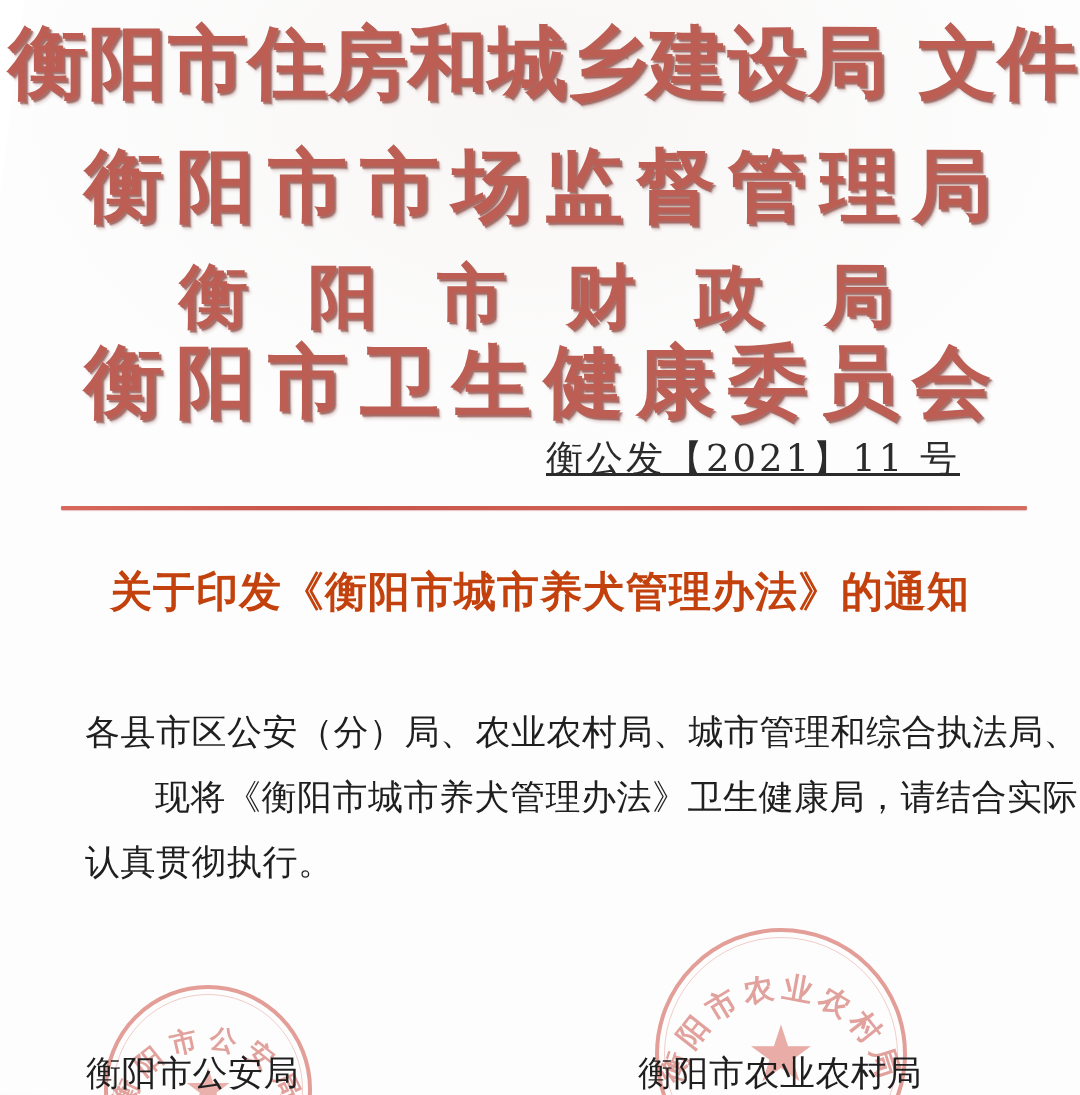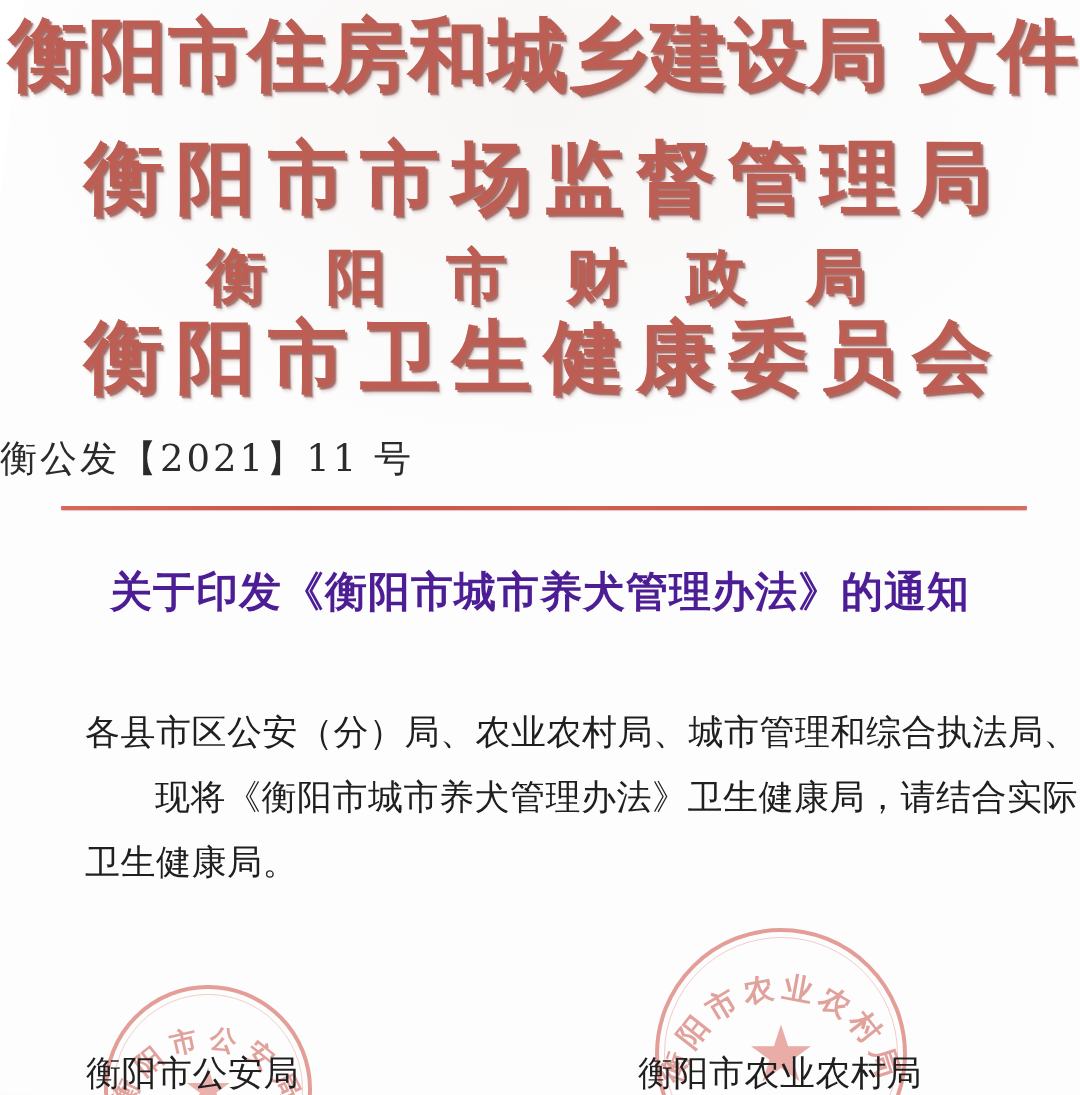--- a/index.html
+++ b/index.html
@@ -38,21 +38,21 @@
   .page {
     position: relative;
     width: 1080px;
     height: 1095px;
   }
 
   
   .header {
     position: absolute;
     left: 0;
-    top: 4px;
+    top: 12px;
     width: 1080px;
     padding-top: 12px;
   }
 
   .hline {
     text-align: center;
     color: #c25c50;
     font-family: "DejaVu Sans", "Liberation Sans", sans-serif;
     font-weight: 700;
     line-height: 1.0;
@@ -61,34 +61,35 @@
        2px 2px 0 rgba(150,62,52,.55),
        3px 3px 1px rgba(120,50,44,.33),
        4px 5px 3px rgba(120,50,44,.16);
     filter: saturate(.92);
     -webkit-font-smoothing: antialiased;
   }
 
   .hline-1 { font-size: 79px; letter-spacing: 1px;  margin-left: 6px; }
   .hline-1 .gap { display:inline-block; width: 30px; }
   .hline-2 { font-size: 79px; letter-spacing: 13px; margin-top: 44px; margin-left: 8px; }
-  .hline-3 { font-size: 60px; letter-spacing: 60px; margin-top: 28px; margin-left: 52px; text-align: center; }
+  .hline-3 { font-size: 69px; letter-spacing: 60px; margin-top: 36px; margin-left: 52px; text-align: center; }
   .hline-4 { font-size: 79px; letter-spacing: 13px; margin-top: 12px; margin-left: 8px; }
 
   
   .docnum {
     position: absolute;
     top: 434px;
     left: 0;
     width: 960px;
-    text-align: left;
+    text-align: right;
     font-size: 37px;
     letter-spacing: 3px;
     color: #2b2b2b;
     font-family: "DejaVu Serif", "Liberation Serif", serif;
+    text-decoration: underline;
   }
 
   
   .rule {
     position: absolute;
     top: 506px;
     left: 61px;
     width: 966px;
     height: 4px;
     background: linear-gradient(90deg,#d8685c 0%, #c8544a 25%, #cf5e53 55%, #c9544a 80%, #d46e61 100%);
@@ -99,21 +100,21 @@
   
   .title {
     position: absolute;
     top: 564px;
     left: 0;
     width: 1080px;
     text-align: center;
     font-size: 42px;
     font-weight: 700;
     letter-spacing: 1px;
-    color: #4c1d95;
+    color: #c2410c;
     font-family: "DejaVu Sans", "Liberation Sans", sans-serif;
     white-space: nowrap;
   }
 
   
   .body {
     position: absolute;
     top: 700px;
     left: 85px;
     width: 920px;
@@ -224,21 +225,21 @@
 
   <div class="docnum">衡公发【2021】11 号</div>
 
   <div class="rule"></div>
 
   <div class="title">关于印发《衡阳市城市养犬管理办法》的通知</div>
 
   <div class="body">
     <div class="bline">各县市区公安（分）局、农业农村局、城市管理和综合执法局、</div>
     <div class="bline indent">现将《衡阳市城市养犬管理办法》卫生健康局，请结合实际</div>
-    <div class="bline">卫生健康局。</div>
+    <div class="bline">认真贯彻执行。</div>
   </div>
 
   <div class="seal seal-left">
     <div class="ring"></div>
     <div class="ring2"></div>
     <svg class="arc" viewBox="0 0 208 208">
       <defs>
         <path id="arcL" d="M 28,118 A 80,80 0 0 1 180,118" fill="none"></path>
       </defs>
       <text font-size="27" letter-spacing="9">

